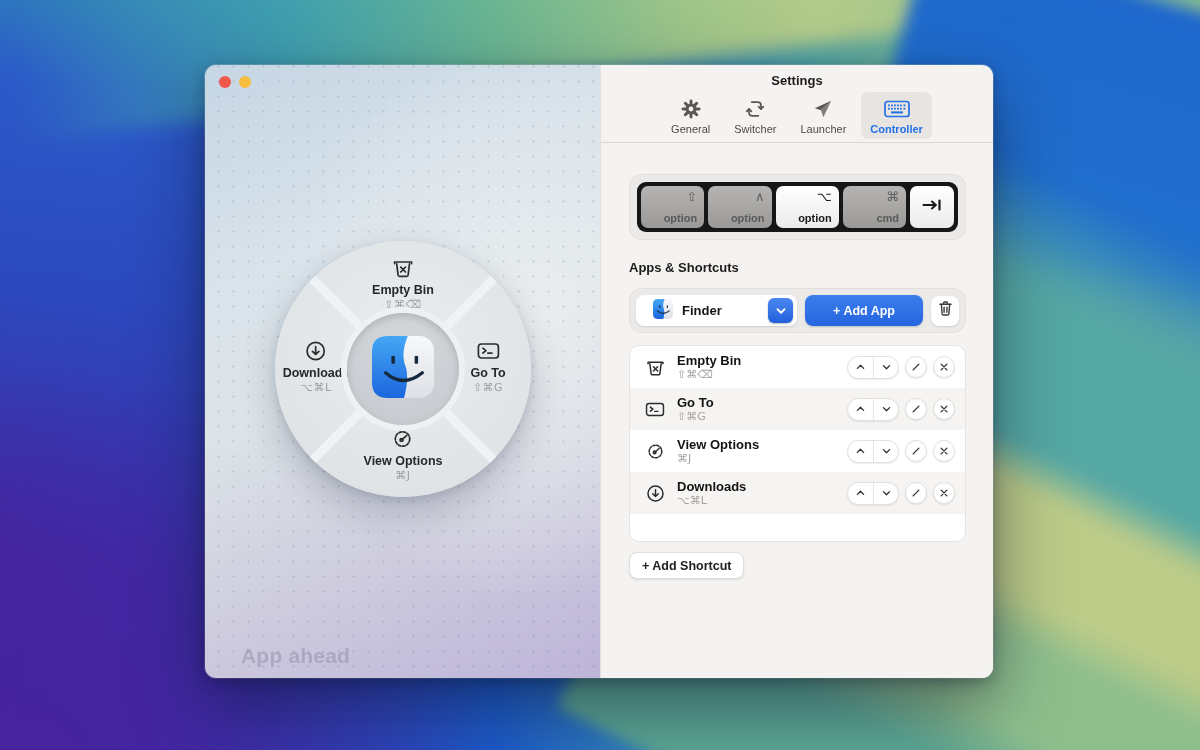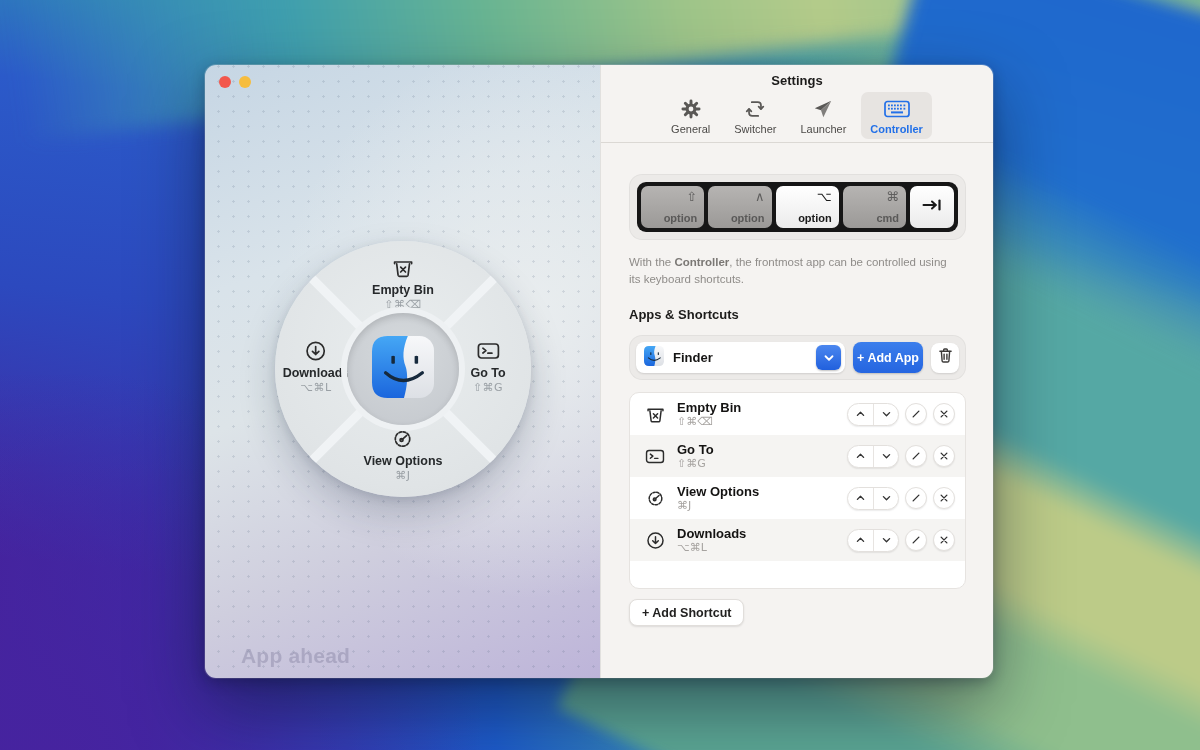--- a/index.html
+++ b/index.html
@@ -63,24 +63,24 @@
   .key.dim .kglyph, .key.dim .klabel { color:rgba(45,45,45,.62); }
   .key.lit .kglyph, .key.lit .klabel { color:#1a1a1a; }
 
   .desc { margin-top:14px; font-size:11.5px; line-height:1.45; color:#8f8c89; max-width:318px; }
   .desc b { font-weight:700; color:#7b7875; }
 
   .apps-label { margin-top:20px; }
 
   
   .apptray { margin-top:13px; background:#eceae8; border-radius:13px; padding:7px; display:flex; align-items:center; gap:8px; box-shadow:inset 0 0 0 1px rgba(0,0,0,.04); }
-  .appselect { flex:1; height:31px; background:#fff; border-radius:8px; box-shadow:0 1px 2px rgba(0,0,0,.12); display:flex; align-items:center; padding:0 4px 0 8px; }
+  .appselect { flex:1; height:31px; background:#fff; border-radius:8px; box-shadow:0 1px 2px rgba(0,0,0,.12); display:flex; align-items:center; padding:0 4px 0 17px; }
   .appselect .aname { flex:1; margin-left:9px; font-size:13px; font-weight:600; color:#161514; }
   .chevbtn { width:25px; height:25px; border-radius:6px; background:linear-gradient(#4b87ef,#2160dd); display:flex; align-items:center; justify-content:center; box-shadow:0 1px 2px rgba(0,0,0,.25); }
-  .addapp { height:31px; padding:0 4px; border-radius:8px; background:linear-gradient(#3b7eec,#2565e0); color:#fff; font-size:12.5px; font-weight:700; display:flex; align-items:center; box-shadow:0 1px 2px rgba(0,0,0,.2); white-space:nowrap; }
+  .addapp { height:31px; padding:0 28px; border-radius:8px; background:linear-gradient(#3b7eec,#2565e0); color:#fff; font-size:12.5px; font-weight:700; display:flex; align-items:center; box-shadow:0 1px 2px rgba(0,0,0,.2); white-space:nowrap; }
   .trashbtn { width:28px; height:30px; border-radius:8px; background:#fff; box-shadow:0 1px 2px rgba(0,0,0,.12); display:flex; align-items:center; justify-content:center; }
 
   
   .shlist { margin-top:12px; height:197px; background:#fff; border-radius:10px; border:1px solid #e6e3e0; overflow:hidden; }
   .shrow { height:42px; display:flex; align-items:center; padding:0 10px 0 12px; }
   .shrow.alt { background:#f5f4f2; }
   .shic { width:26px; display:flex; align-items:center; justify-content:center; margin-right:9px; }
   .shtext { display:flex; flex-direction:column; }
   .shname { font-size:13px; font-weight:700; color:#141312; line-height:15px; }
   .shkeys { font-family:"DejaVu Sans", sans-serif; font-size:11px; color:#a6a3a0; line-height:13px; }
@@ -285,21 +285,20 @@
                 <svg width="22" height="14" viewBox="0 0 22 14" fill="none" stroke="#1a1a1a" stroke-width="2" stroke-linecap="round" stroke-linejoin="round">
                   <path d="M2.5 7 H14.5"></path>
                   <path d="M11 3.5 L14.8 7 L11 10.5"></path>
                   <path d="M18.5 2.5 V11.5" stroke-width="2.2"></path>
                 </svg>
               </span>
             </div>
           </div>
         </div>
 
-        <div class="desc"><span>With the </span><b>Controller</b><span>, the frontmost app can be controlled using its keyboard shortcuts.</span></div>
 
         <div class="sectlabel apps-label">Apps &amp; Shortcuts</div>
 
         <div class="apptray">
           <div class="appselect">
             <span>
               <svg width="20" height="20" viewBox="0 0 64 64">
                 <rect x="0" y="0" width="64" height="64" rx="15" fill="url(#fR)"></rect>
                 <path d="M16 0 H37 C31.5 13 31.5 23 34.5 31 C37.5 39 36.5 52 33 64 H16 Q0 64 0 48 V16 Q0 0 16 0 Z" fill="url(#fB)"></path>
                 <path d="M20 21 q1.8-1.4 3.6 0 V28 q-1.8 1.4 -3.6 0 Z" fill="#16293c"></path>

